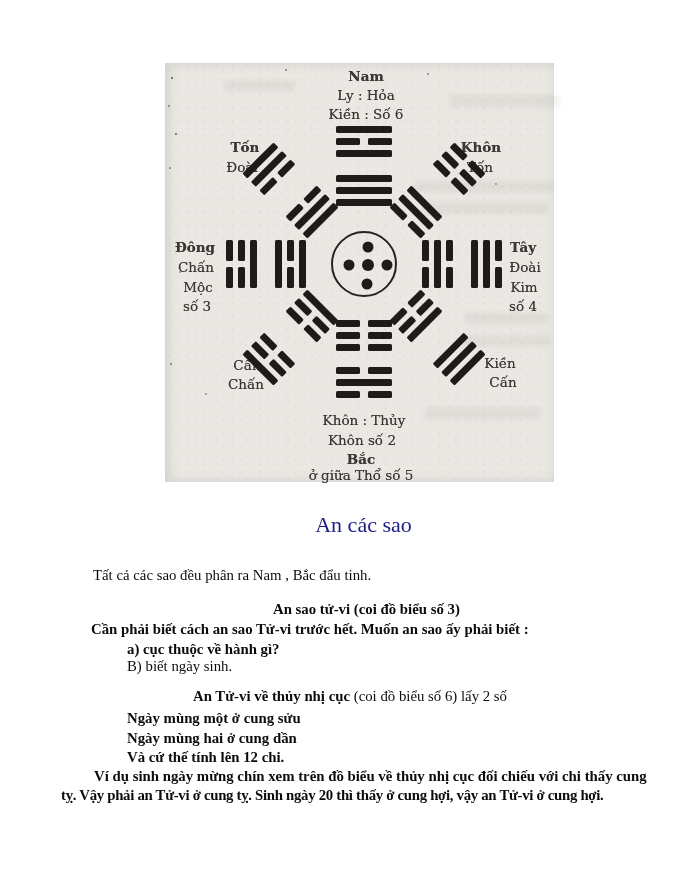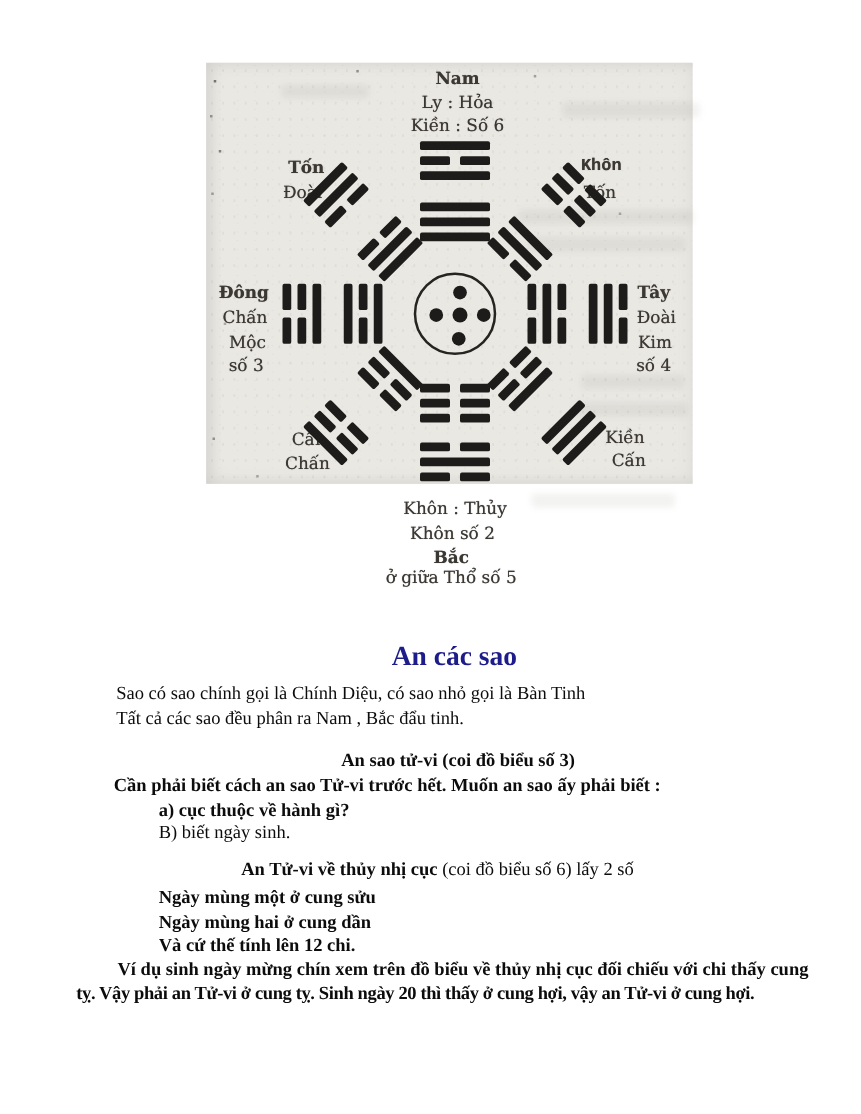--- a/index.html
+++ b/index.html
@@ -9,21 +9,21 @@
     --scanink:#3b3733;
   }
   *{box-sizing:border-box;margin:0;padding:0;}
   html,body{background:#ffffff;}
   body{width:689px;height:891px;position:relative;overflow:hidden;
        font-family:"Liberation Serif","DejaVu Serif",serif;color:#111;}
   .page{position:relative;width:689px;height:891px;background:#fff;}
 
   
   .scan{
-    position:absolute;left:165px;top:50px;width:389px;height:337px;
+    position:absolute;left:165px;top:63px;width:389px;height:419px;
     background-color:var(--paper);
     background-image:
       radial-gradient(rgba(40,38,34,0.055) 0.6px, transparent 1.1px),
       radial-gradient(rgba(40,38,34,0.04) 0.5px, transparent 1px);
     background-size:9px 13px, 14px 7px;
     background-position:0 0, 4px 6px;
     box-shadow:inset 4px 0 10px rgba(0,0,0,0.07), inset 0 0 18px rgba(0,0,0,0.045);
   }
   .ghost{position:absolute;background:rgba(70,66,58,0.07);filter:blur(2.5px);border-radius:3px;}
   .speckles{position:absolute;left:0;top:0;width:2px;height:2px;background:transparent;
@@ -48,21 +48,21 @@
   .dot.center{width:12px;height:12px;}
   .spoke{position:absolute;display:flex;flex-direction:column;justify-content:space-between;}
   .trigram{display:flex;flex-direction:column;gap:5px;}
   .bar{height:7px;width:100%;background:var(--ink);border-radius:1.5px;}
   .bar.broken{background:none;display:flex;justify-content:space-between;}
   .bar.broken span{display:block;width:43%;height:7px;background:var(--ink);border-radius:1.5px;}
 
   
   .heading{
     position:absolute;left:0;top:512px;width:689px;padding-left:38px;
-    text-align:center;font-size:22px;font-weight:700;color:var(--accent);
+    text-align:center;font-size:22px;font-weight:400;color:var(--accent);
   }
   .tline{position:absolute;white-space:nowrap;font-size:14.8px;line-height:19px;color:#0c0c0c;}
   .tline.b{font-weight:700;}
   .tline .b{font-weight:700;}
   .tline.tight{letter-spacing:-0.3px;}
 </style>
 </head>
 <body>
 
 <div class="page">
@@ -79,21 +79,21 @@
       <div class="ghost" style="left:60px;top:18px;width:70px;height:10px;"></div>
     </div>
 
     <span class="dlabel b" style="left:201px;top:5px;">Nam</span>
     <span class="dlabel" style="left:201px;top:24px;">Ly : Hỏa</span>
     <span class="dlabel" style="left:201px;top:43px;">Kiền : Số 6</span>
 
     <span class="dlabel b" style="left:80px;top:76px;">Tốn</span>
     <span class="dlabel" style="left:77px;top:96px;">Đoài</span>
 
-    <span class="dlabel b" style="left:316px;top:76px;font-family:Liberation Mono, monospace;">Khôn</span>
+    <span class="dlabel b" style="left:316px;top:76px;">Khôn</span>
     <span class="dlabel" style="left:315px;top:96px;">Tốn</span>
 
     <span class="dlabel b" style="left:30px;top:176px;">Đông</span>
     <span class="dlabel" style="left:31px;top:196px;">Chấn</span>
     <span class="dlabel" style="left:33px;top:216px;">Mộc</span>
     <span class="dlabel" style="left:32px;top:235px;">số 3</span>
 
     <span class="dlabel b" style="left:358px;top:176px;">Tây</span>
     <span class="dlabel" style="left:360px;top:196px;">Đoài</span>
     <span class="dlabel" style="left:359px;top:216px;">Kim</span>
@@ -285,21 +285,20 @@
             </div>
             <div class="bar"></div>
             <div class="bar"></div>
           </div>
         </div>
       </div>
   </div>
 
   <h1 class="heading">An các sao</h1>
 
-  <div class="tline" style="left:93px;top:546px;">Sao có sao chính gọi là Chính Diệu, có sao nhỏ gọi là Bàn Tinh</div>
   <div class="tline" style="left:93px;top:566px;">Tất cả các sao đều phân ra Nam , Bắc đẩu tinh.</div>
 
   <div class="tline b" style="left:273px;top:600px;">An sao tử-vi (coi đồ biểu số 3)</div>
   <div class="tline b" style="left:91px;top:620px;">Cần phải biết cách an sao Tử-vi trước hết. Muốn an sao ấy phải biết :</div>
   <div class="tline b" style="left:127px;top:640px;">a) cục thuộc về hành gì?</div>
   <div class="tline" style="left:127px;top:657px;">B) biết ngày sinh.</div>
 
   <div class="tline" style="left:193px;top:687px;"><span class="b">An Tử-vi về thủy nhị cục</span><span> (coi đồ biểu số 6) lấy 2 số</span></div>
   <div class="tline b" style="left:127px;top:709px;">Ngày mùng một ở cung sửu</div>
   <div class="tline b" style="left:127px;top:729px;">Ngày mùng hai ở cung dần</div>

